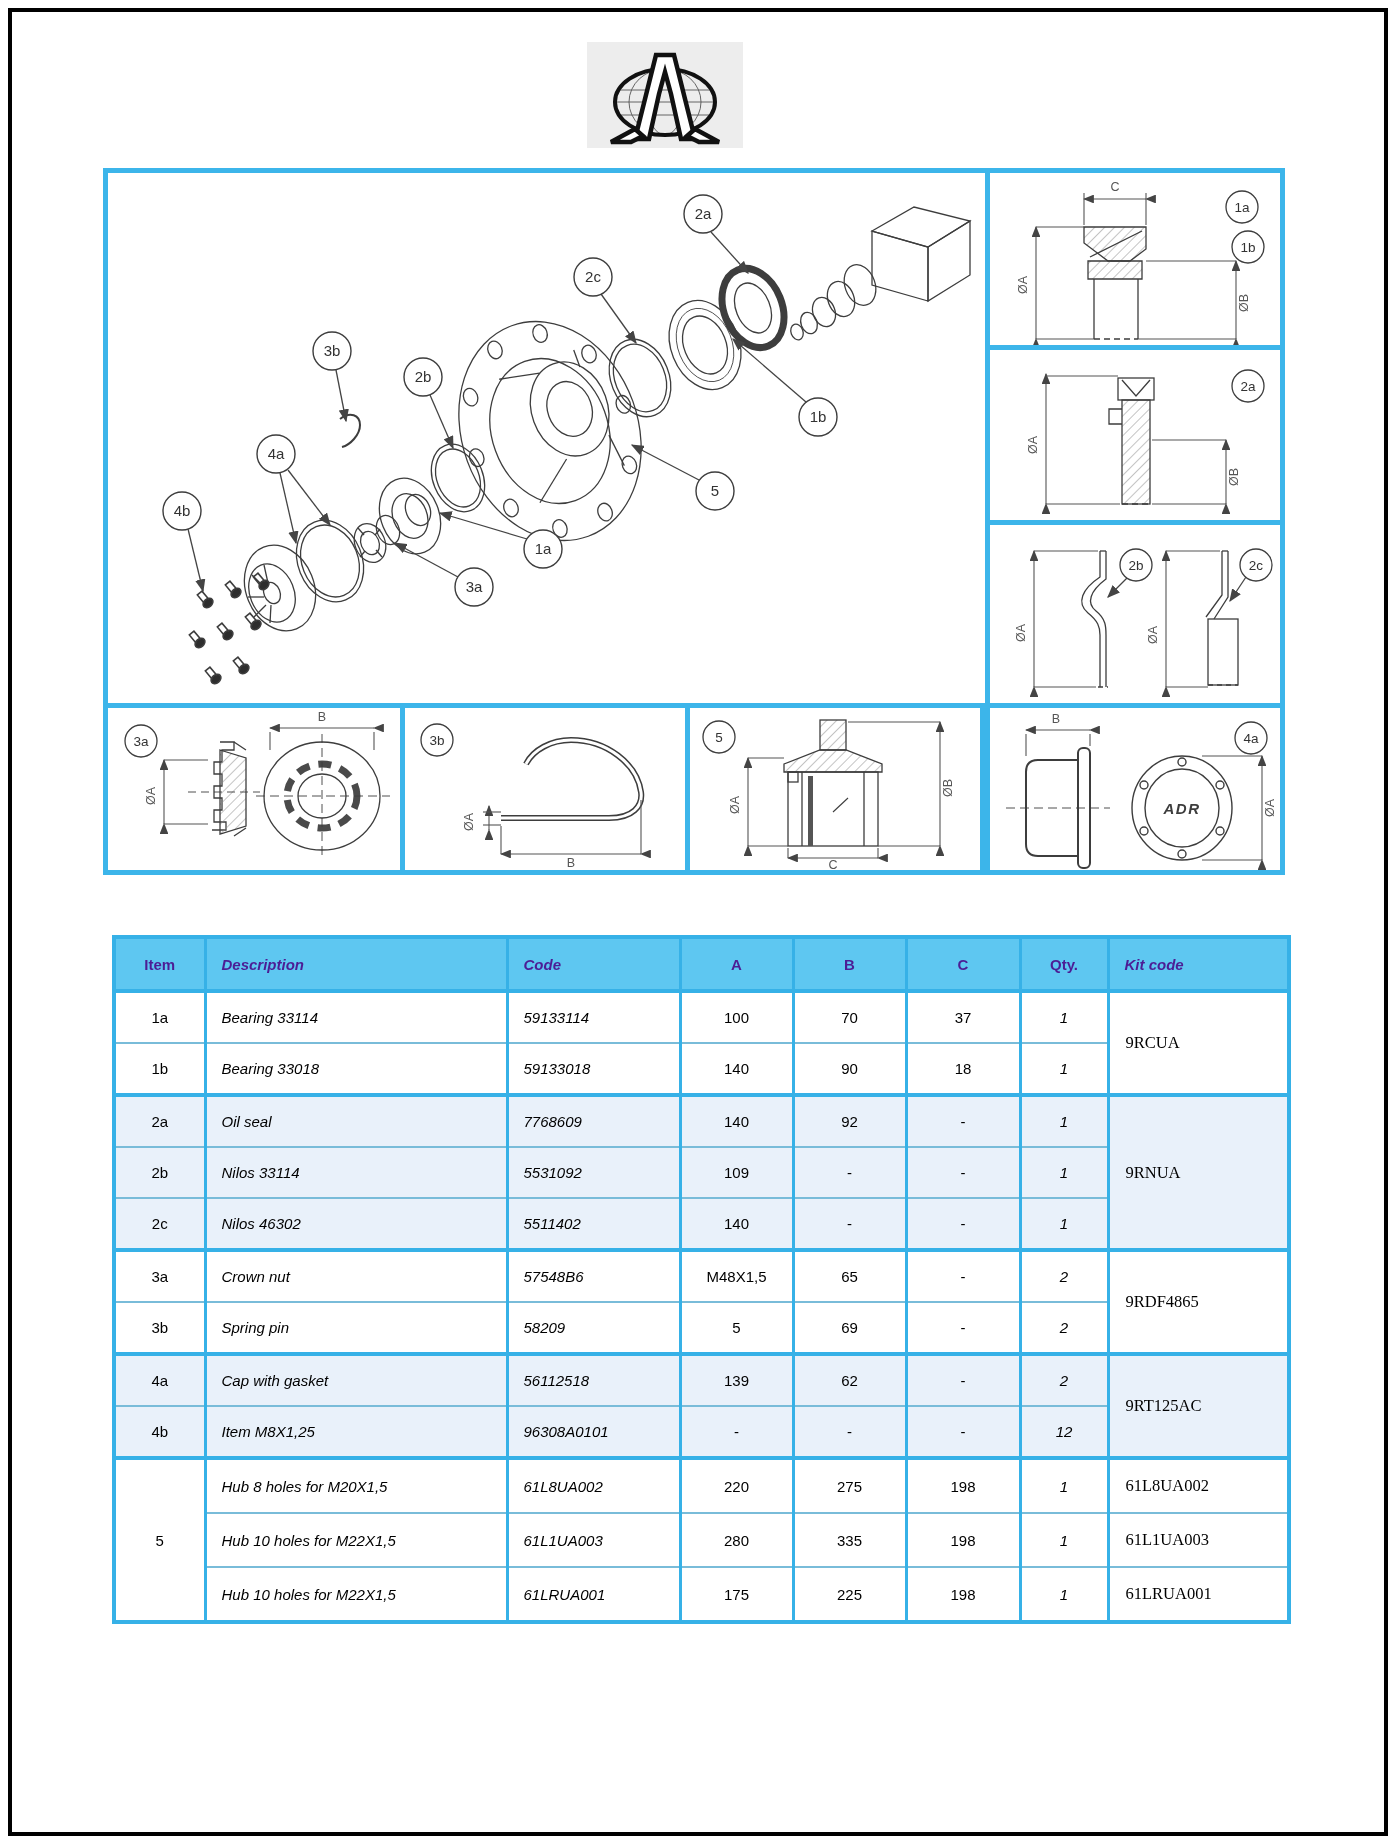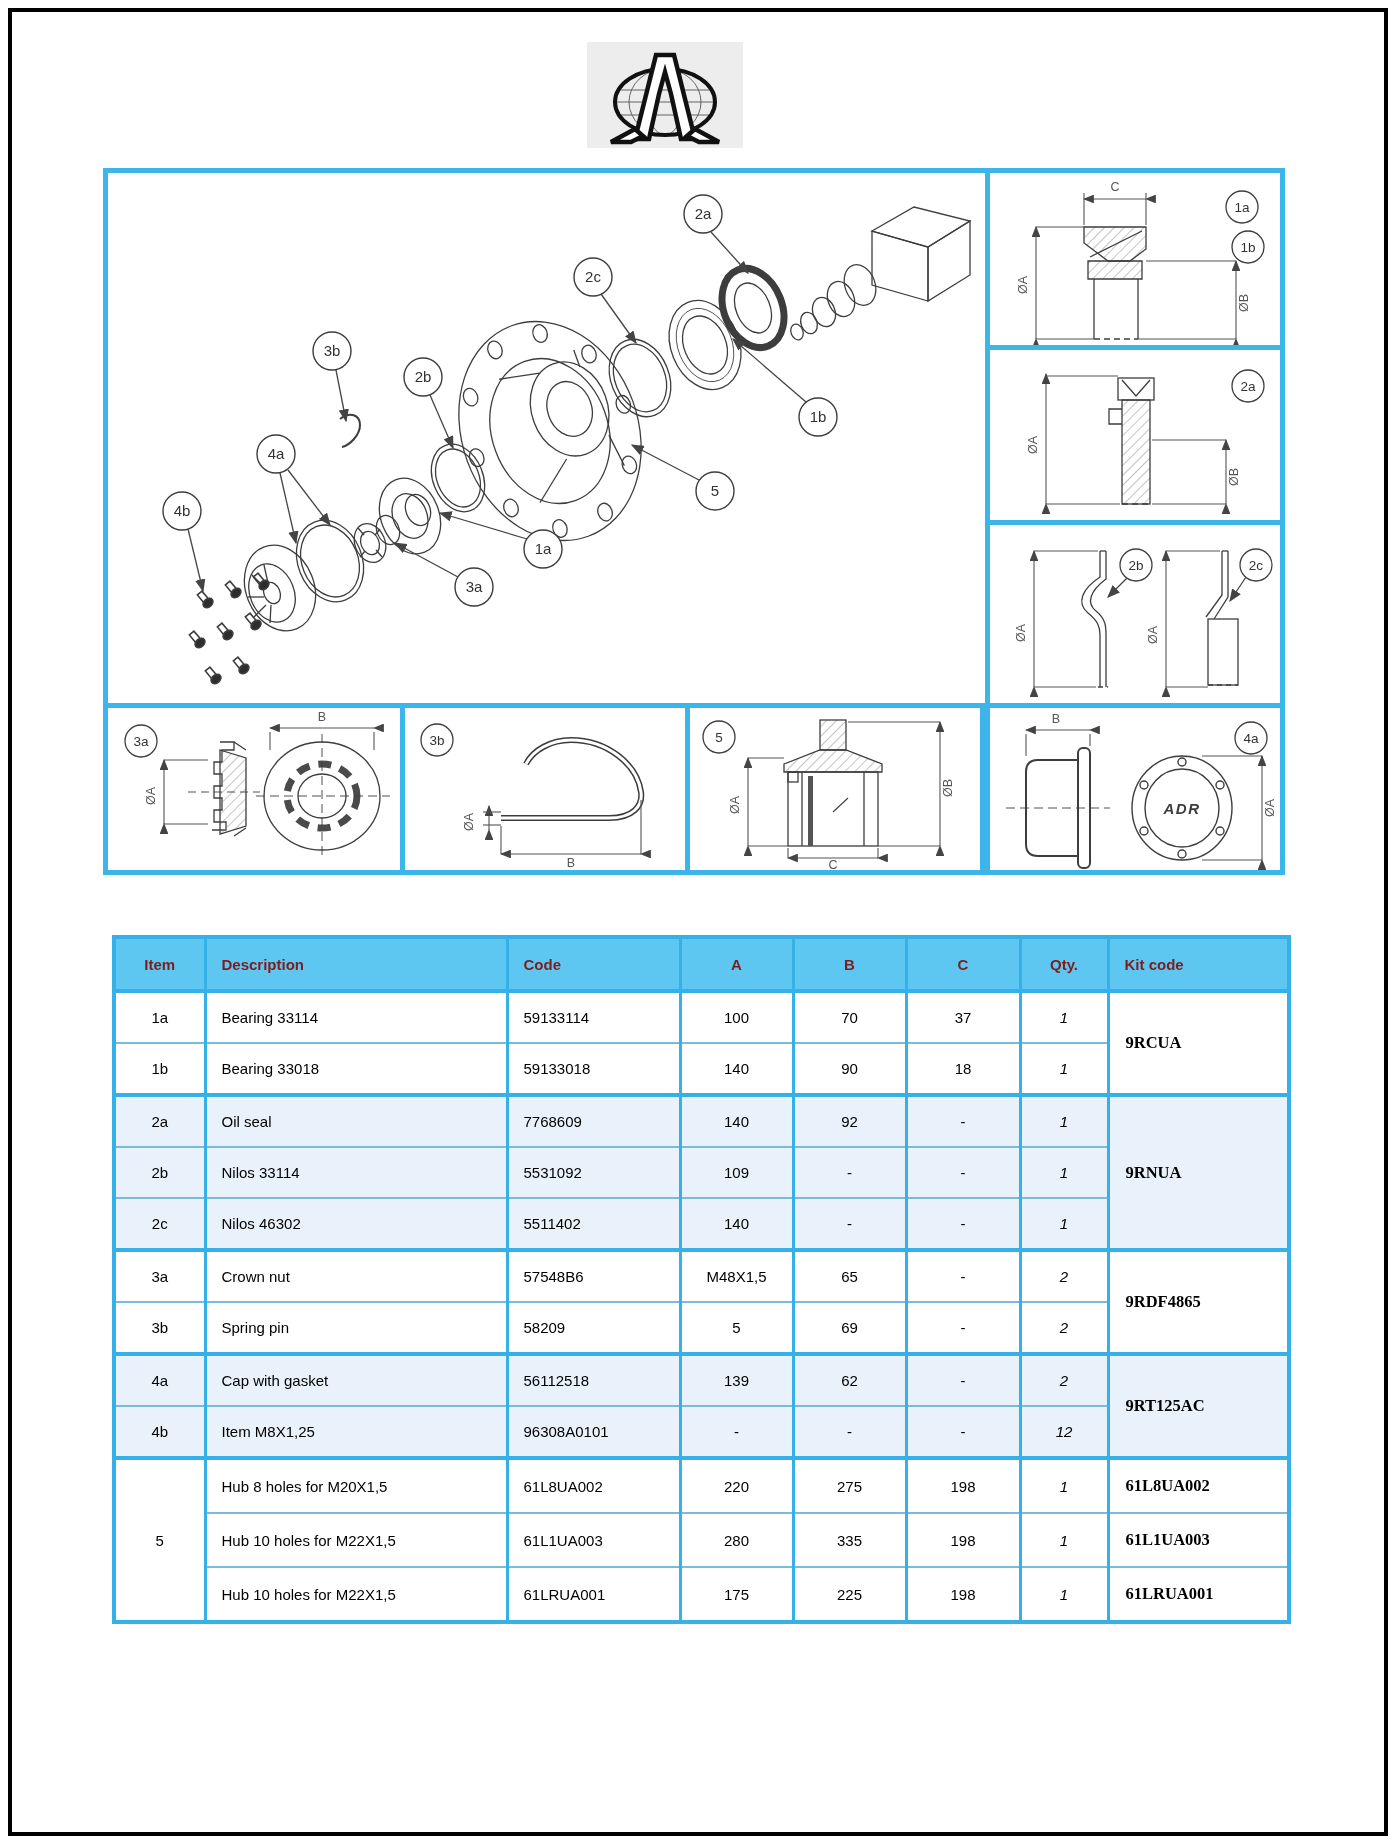--- a/index.html
+++ b/index.html
@@ -14,30 +14,30 @@
   .p-2a{left:887px;top:182px;width:290px;height:170px;}
   .p-2b2c{left:887px;top:357px;width:290px;height:178px;}
   .p-3a{left:5px;top:540px;width:292px;height:162px;}
   .p-3b{left:302px;top:540px;width:280px;height:162px;}
   .p-5{left:587px;top:540px;width:290px;height:162px;}
   .p-4a{left:887px;top:540px;width:290px;height:162px;}
 
   .parts-table{position:absolute;left:112px;top:935px;width:1175px;border-collapse:collapse;table-layout:fixed;font-size:15px;color:#000;}
   .parts-table{border:4px solid #36b1e7;}
   .parts-table th,.parts-table td{border-left:3px solid #36b1e7;overflow:hidden;}
-  .parts-table th{background:#5ec7f1;border-bottom:3px solid #36b1e7;color:#7f1d1d;font-weight:bold;height:48px;}
+  .parts-table th{background:#5ec7f1;border-bottom:3px solid #36b1e7;color:#4c1d95;font-weight:bold;height:48px;}
   .parts-table td{height:47px;background:#fff;}
   .parts-table tr.tall td{height:50px;}
   .parts-table tr.group-start td{border-top:4px solid #36b1e7;}
   .parts-table tr.sub td{border-top:2px solid #79bcd9;}
   .parts-table tr.tint td{background:#e9f1fa;}
   .c{text-align:center;}
-  .l{text-align:left;padding-left:15px;}
+  .l{text-align:left;padding-left:15px;font-style:italic;}
   .qty{font-style:italic;}
-  .kit{font-family:"Liberation Serif",serif;font-weight:bold;font-size:16.5px;text-align:left;padding-left:16px;}
+  .kit{font-family:"Liberation Serif",serif;font-weight:normal;font-size:16.5px;text-align:left;padding-left:16px;}
   text{font-family:"Liberation Sans",sans-serif;}
   .dim{font-size:12.5px;fill:#555;}
   .callout-t{font-size:15px;fill:#333;}
   .callout-s{font-size:13.5px;fill:#333;}
 </style>
 </head>
 <body>
 
 <div class="page">
   <div class="page-border"></div>

